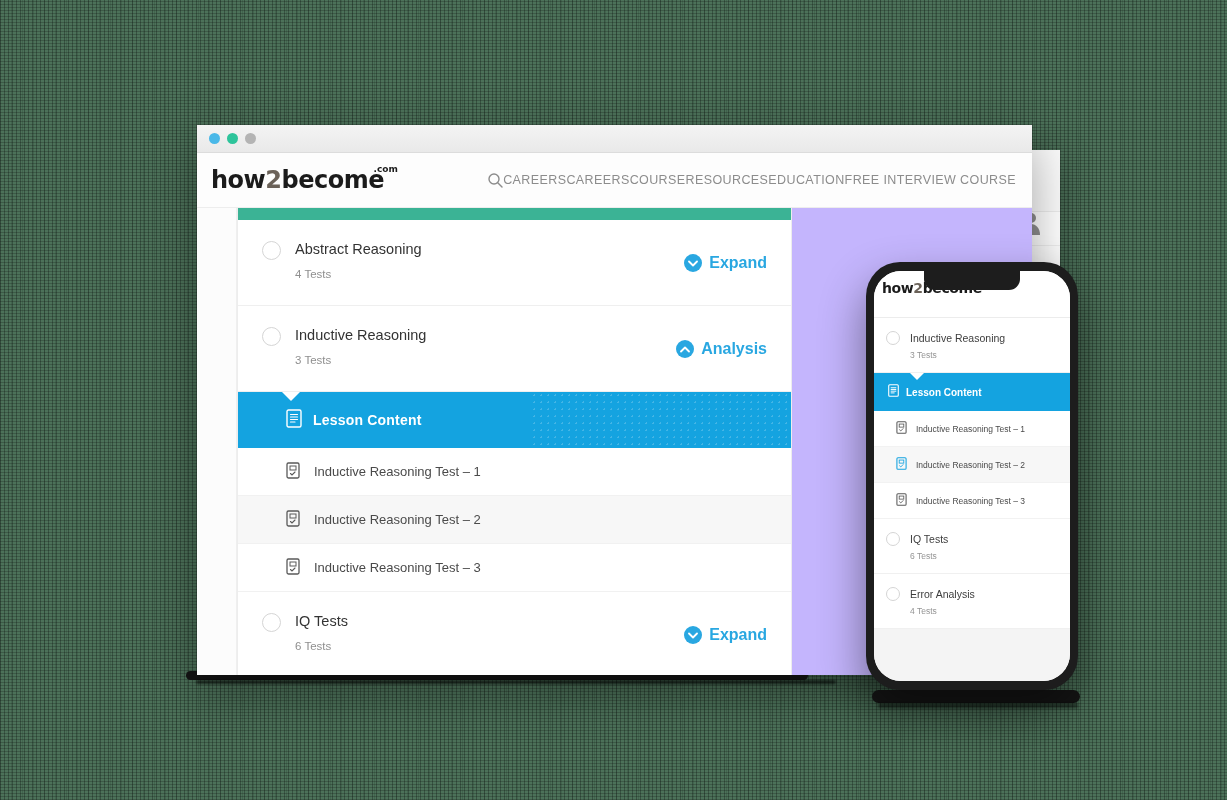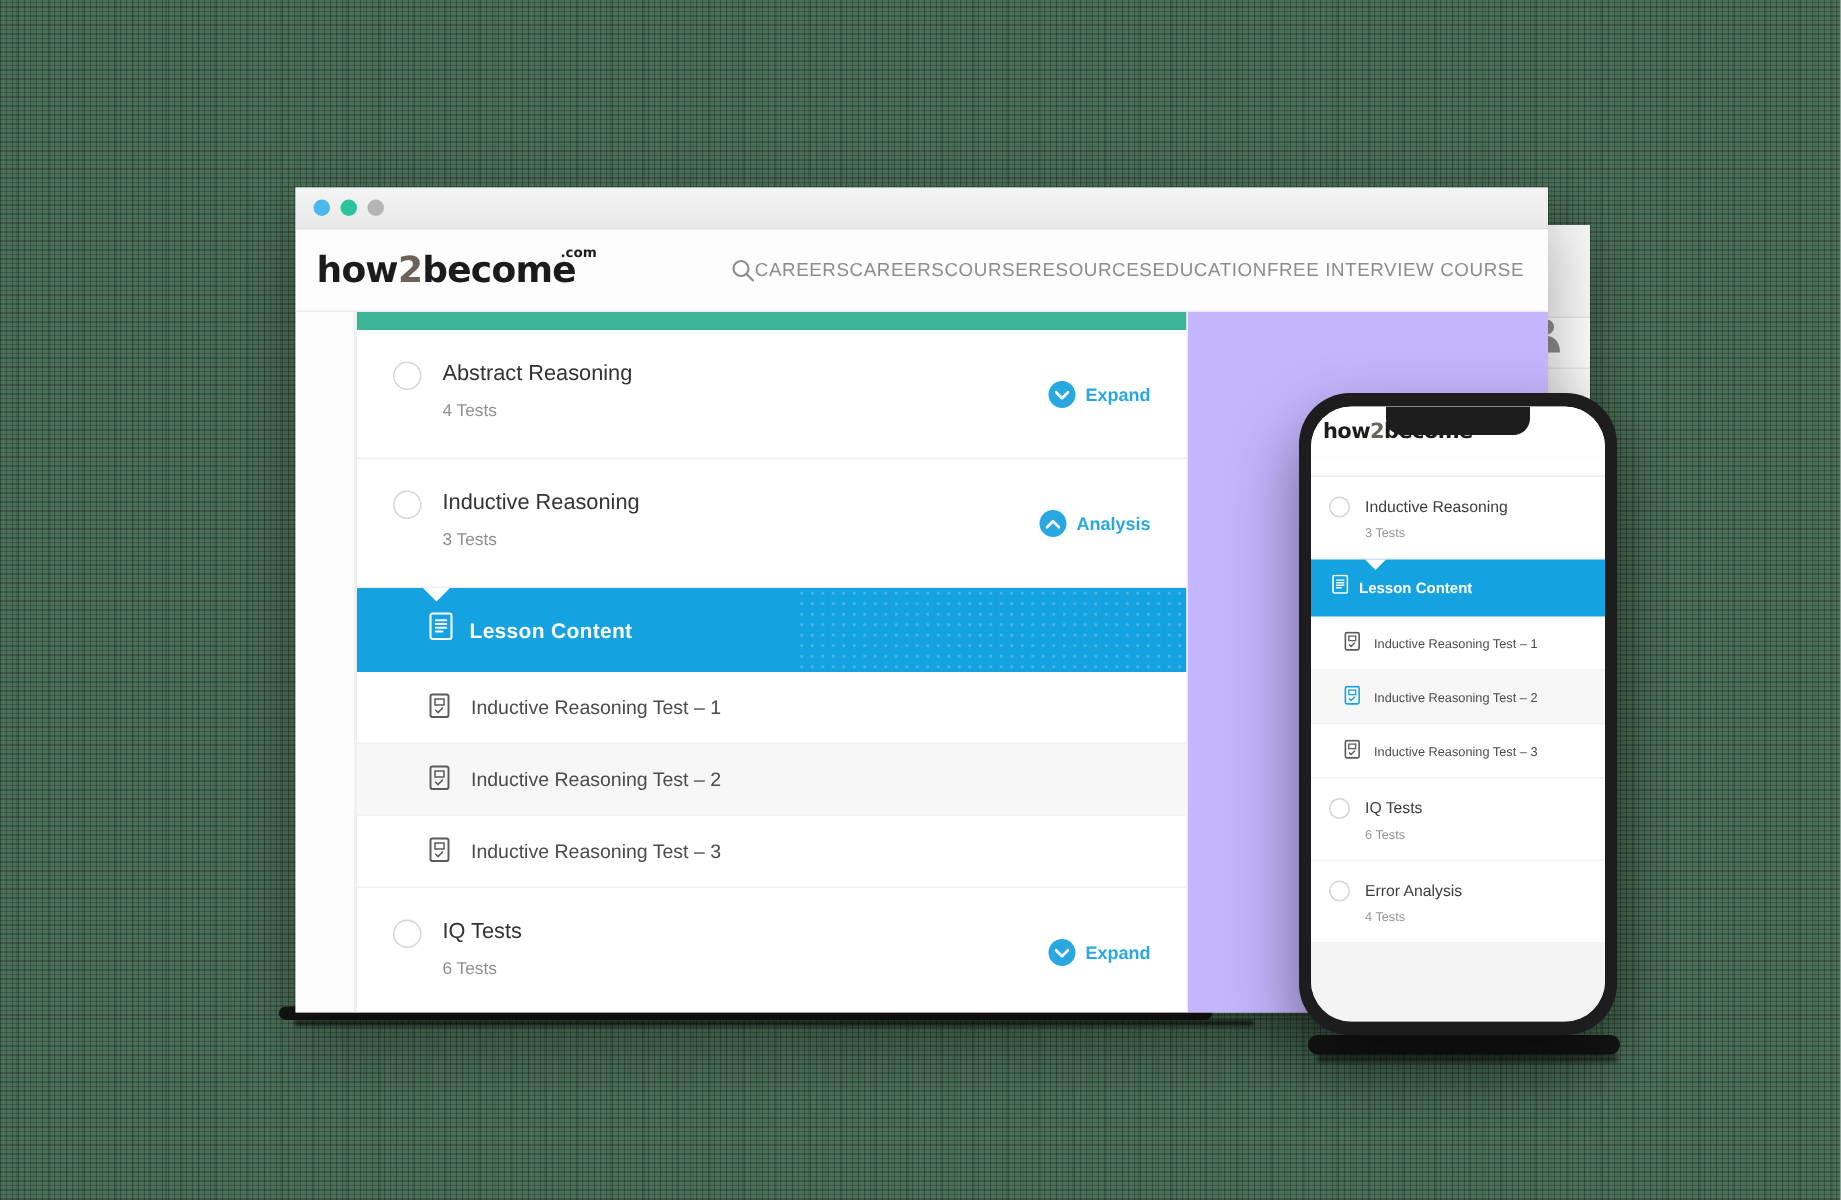--- a/index.html
+++ b/index.html
@@ -184,21 +184,21 @@
     display: flex; align-items: center; gap: 7px;
     cursor: pointer;
   }
   .toggle-icon {
     width: 18px; height: 18px; border-radius: 50%;
     background: #29a7e1;
     display: flex; align-items: center; justify-content: center;
     flex: none;
   }
   .toggle-icon svg { display: block; }
-  .toggle-label { font-size: 12px; color: #29a7e1; font-weight: bold; }
+  .toggle-label { font-size: 16px; color: #29a7e1; font-weight: bold; }
 
   
   .lesson-bar {
     position: relative;
     background: #14a3e0;
     height: 56px;
     display: flex; align-items: center; gap: 11px;
     padding-left: 48px;
   }
   .lesson-bar::before {

